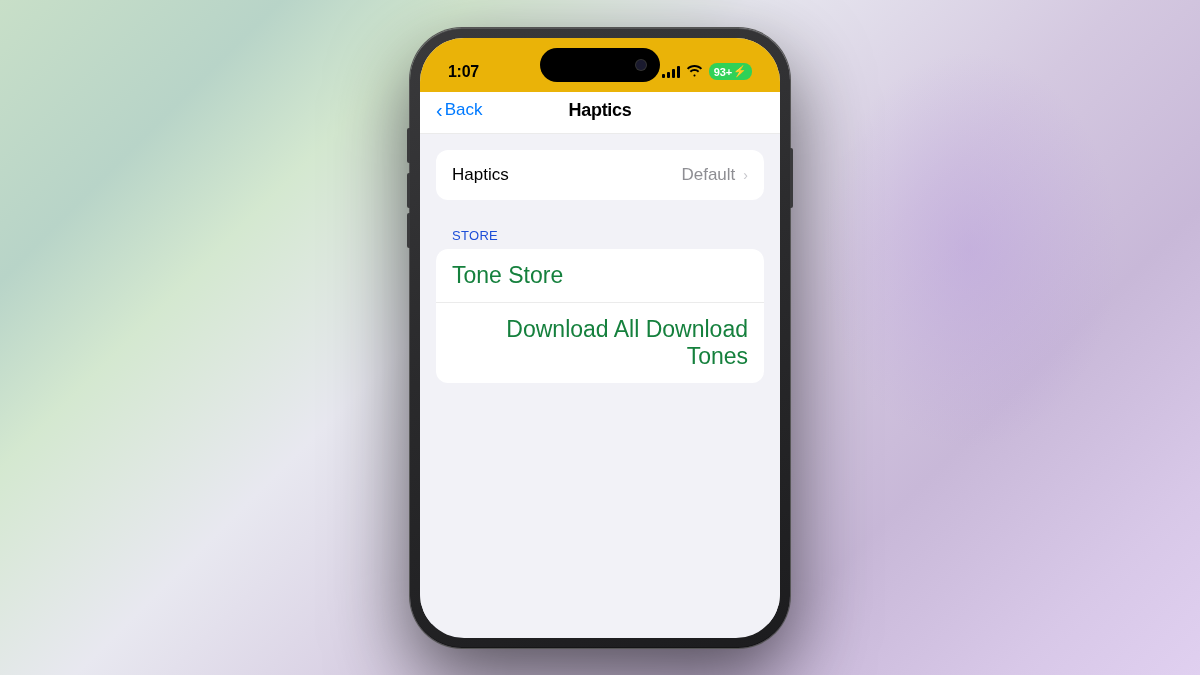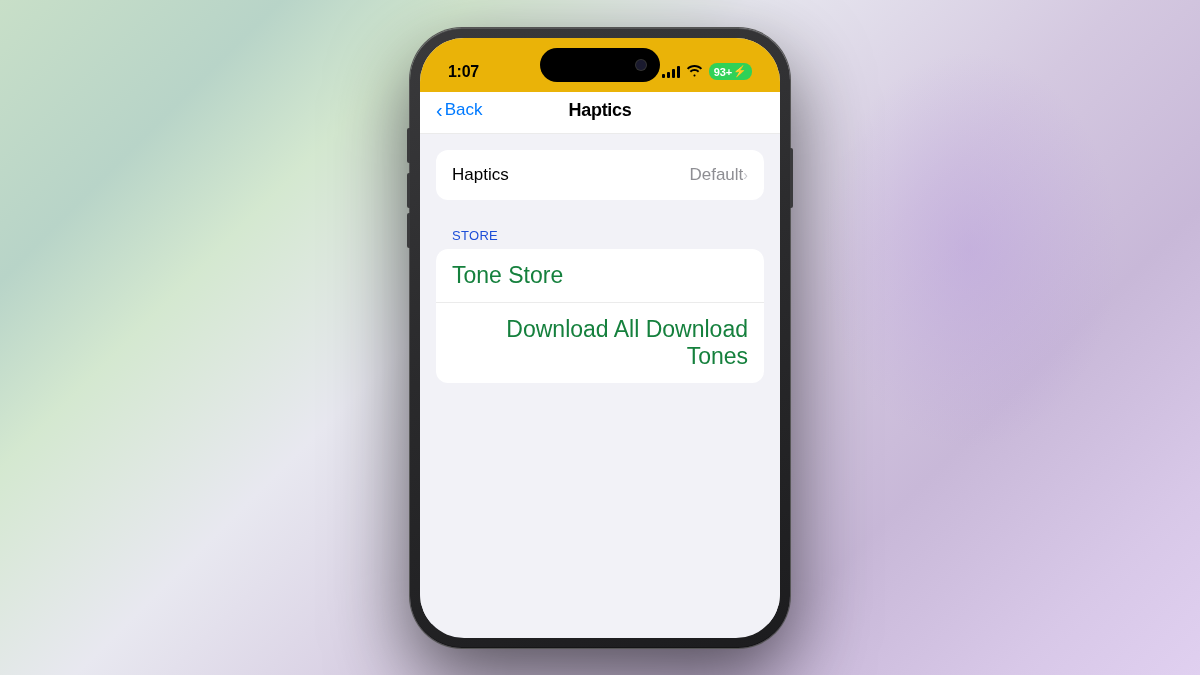--- a/index.html
+++ b/index.html
@@ -231,21 +231,21 @@
 
     .row-label {
       font-size: 17px;
       color: #000;
       font-weight: 400;
     }
 
     .row-value {
       display: flex;
       align-items: center;
-      gap: 0;
+      gap: 8px;
       color: #8e8e93;
       font-size: 17px;
     }
 
     .row-value .chevron {
       font-size: 14px;
       color: #c7c7cc;
     }
 
     .section-header {

